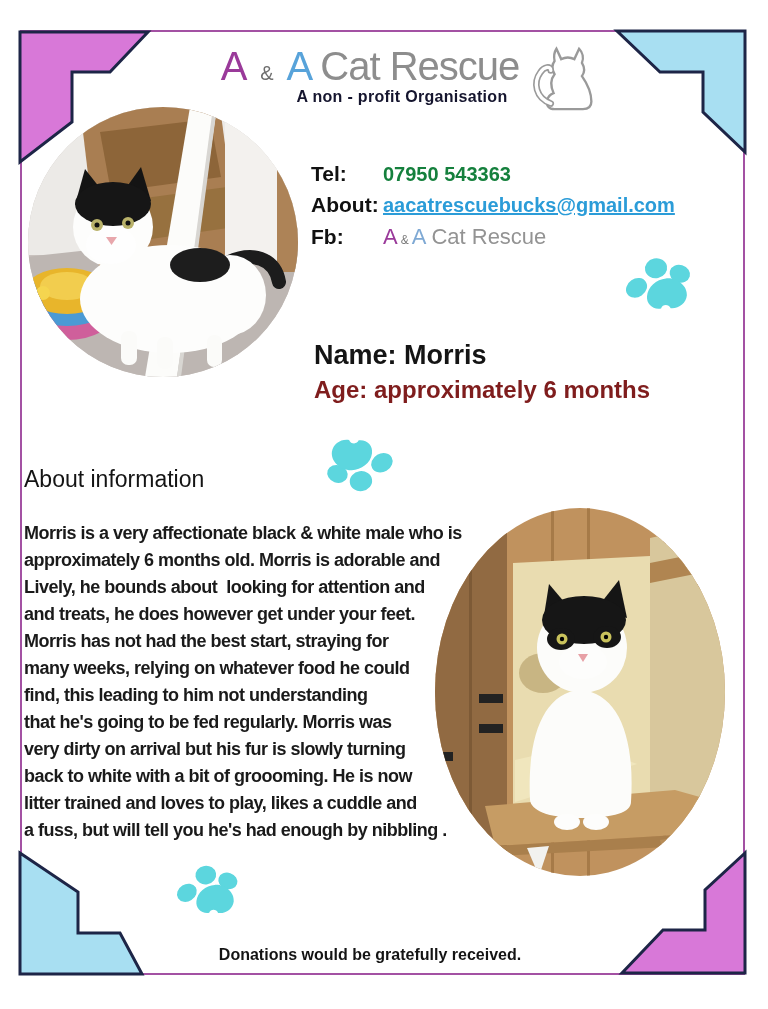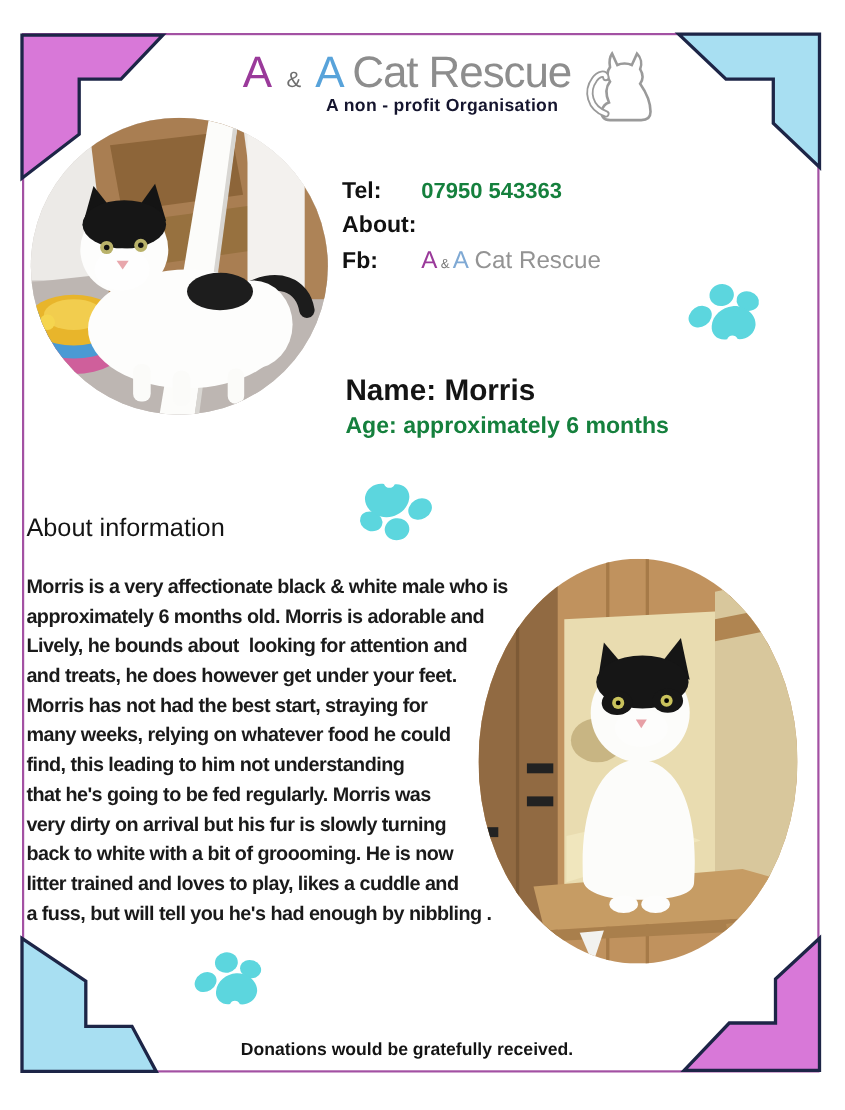--- a/index.html
+++ b/index.html
@@ -34,21 +34,21 @@
   .contact .lbl{width:72px;font-size:21px;font-weight:700;color:#111;}
   .contact .val{font-size:20px;font-weight:700;color:#15803d;white-space:nowrap;}
   .contact a.email{color:#2b9cd8;text-decoration:underline;text-decoration-thickness:2px;cursor:pointer;}
   .fbv{font-size:22px;font-weight:400;white-space:nowrap;}
   .fbv .a1{color:#9a3a9a;}
   .fbv .amp{font-size:12px;color:#777;margin:0 3px;}
   .fbv .a2{color:#7fa9d4;margin-right:5px;}
   .fbv .rest{color:#939393;}
   
   .pet-name{position:absolute;left:314px;top:340px;font-size:27px;font-weight:700;color:#141414;}
-  .pet-age{position:absolute;left:314px;top:376px;font-size:21px;font-weight:700;color:#15803d;}
+  .pet-age{position:absolute;left:314px;top:376px;font-size:24px;font-weight:700;color:#7f1d1d;}
   
   .about-heading{position:absolute;left:24px;top:466px;font-size:23px;font-weight:400;color:#141414;}
   .about-body{
     position:absolute;left:24px;top:520px;width:500px;
     font-size:18px;font-weight:700;color:#1a1a1a;line-height:27px;
     letter-spacing:-0.5px;white-space:pre;
   }
   .footer{
     position:absolute;left:0;top:946px;width:740px;text-align:center;
     font-size:16px;font-weight:700;color:#141414;
@@ -166,20 +166,21 @@
     <path d="M22,68 C6,62 3,46 11,35 C15,29 22,28 22,33" stroke="#ffffff" stroke-width="3.5" fill="none" stroke-linecap="round"></path>
   </svg>
 
   <div class="contact">
     <div class="row">
       <span class="lbl">Tel:</span>
       <span class="val">07950 543363</span>
     </div>
     <div class="row">
       <span class="lbl">About:</span>
+      <a class="val email">aacatrescuebucks@gmail.com</a>
     </div>
     <div class="row">
       <span class="lbl">Fb:</span>
       <span class="fbv">
         <span class="a1">A</span><span class="amp">&amp;</span><span class="a2">A</span><span class="rest">Cat Rescue</span>
       </span>
     </div>
   </div>
 
   <div class="pet-name">Name: Morris</div>

